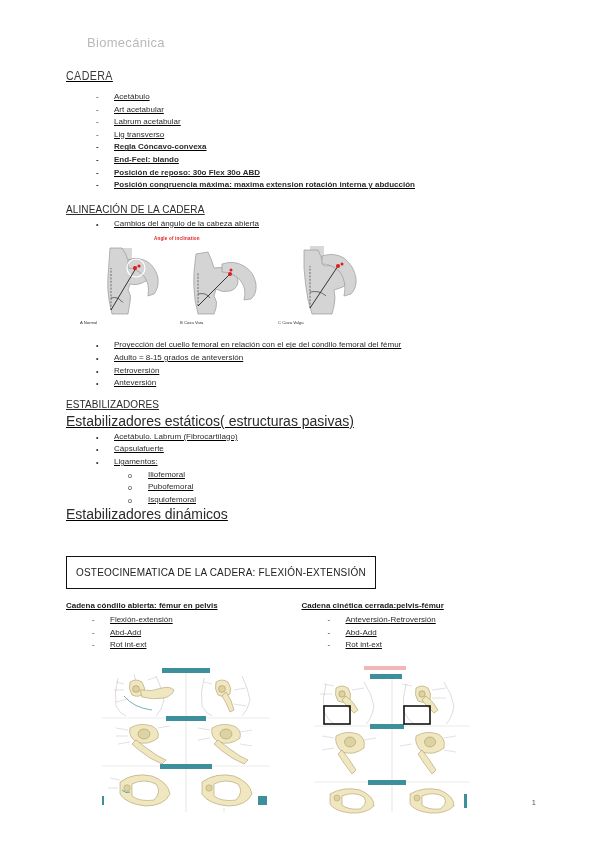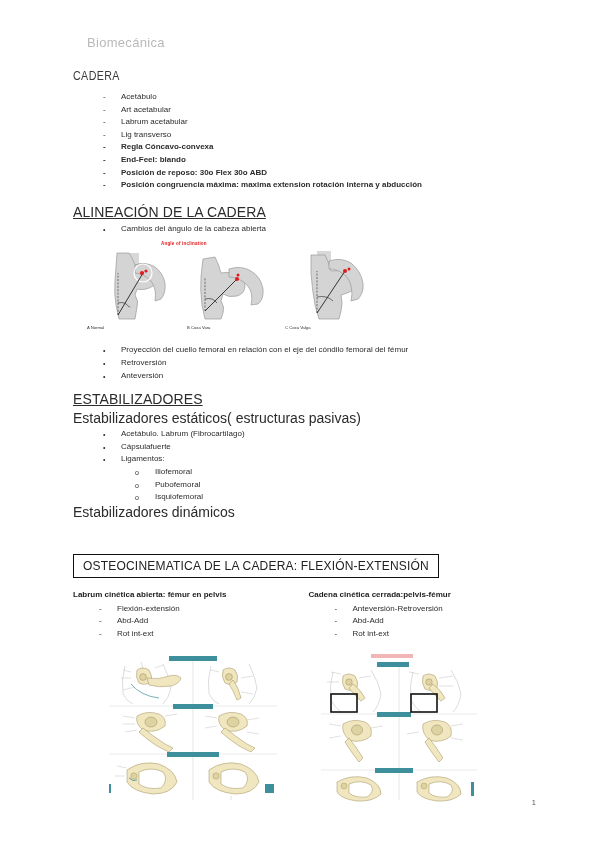--- a/index.html
+++ b/index.html
@@ -7,30 +7,30 @@
   .page{
     position:relative;
     width:600px;height:848px;
     background:#ffffff;
     overflow:hidden;
   }
   .hdr{
     position:absolute;left:68px;top:35px;
     font-size:13px;color:#b9b9b9;letter-spacing:.3px;margin-left:19px;
   }
-  .content{position:absolute;left:73px;top:68px;width:464px;}
+  .content{position:absolute;left:66px;top:68px;width:464px;text-decoration:underline;}
 
   h1.title{
     font-size:13px;font-weight:400;color:#3a3a3a;
     margin:0 0 8px 0;letter-spacing:.5px;
     font-family:"Liberation Sans Narrow","Liberation Sans",sans-serif;
     transform:scaleX(.82);transform-origin:left center;
   }
   .sect-head{
-    font-size:14px;color:#2b2b2b;margin:0 0 3px 0;
+    font-size:10px;color:#2b2b2b;margin:0 0 3px 0;
     text-decoration:underline;letter-spacing:.1px;
   }
   .plain-line{font-size:14px;color:#2b2b2b;margin:0 0 2px 0;}
 
   ul.lst{list-style:none;margin:0 0 0 0;padding:0;}
   ul.lst li{
     position:relative;font-size:8px;color:#2b2b2b;
     line-height:12.6px;padding-left:48px;
   }
   ul.lst li .mk{
@@ -55,22 +55,22 @@
   }
   .hipfig{position:absolute;top:8px;width:86px;height:72px;}
   .hipfig svg{width:100%;height:100%;display:block;}
   .hipfig .lab{
     position:absolute;left:2px;bottom:-9px;font-size:4.2px;color:#333;
   }
   .grayblk{position:absolute;width:14px;height:16px;background:#d8d8d8;}
 
   
   .boxhead{
-    border:1px solid #111;padding:4px 9px;margin:0;
-    display:inline-block;font-size:12px;color:#222;letter-spacing:.2px;
+    border:1px solid #111;padding:10px 9px;margin:0;
+    display:inline-block;font-size:10px;color:#222;letter-spacing:.2px;
   }
 
   
   .cols{display:flex;margin-top:12px;}
   .col{width:240px;}
   .col.right{margin-left:7px;}
   .col h3{font-size:8px;font-weight:700;color:#1c1c1c;margin:0 0 4px 0;}
   .col ul.lst li{padding-left:44px;}
   .col ul.lst li .mk{left:26px;}
 
@@ -158,20 +158,21 @@
           <circle cx="66" cy="20" r="1.5" fill="#e01b1b"></circle>
         </svg>
         <div class="lab">C Coxa Valga</div>
       </div>
     </div>
 
     <div class="sp9"></div>
 
     <ul class="lst bullet">
       <li><span class="mk">•</span><span>Proyección del cuello femoral en relación con el eje del cóndilo femoral del fémur</span></li>
+      <li><span class="mk">•</span><span>Adulto = 8-15 grados de anteversión</span></li>
       <li><span class="mk">•</span><span>Retroversión</span></li>
       <li><span class="mk">•</span><span>Anteversión</span></li>
     </ul>
 
     <div class="sp9"></div>
 
     <div class="sect-head">ESTABILIZADORES</div>
     <div class="plain-line">Estabilizadores estáticos( estructuras pasivas)</div>
     <ul class="lst bullet">
       <li><span class="mk">•</span><span>Acetábulo. Labrum (Fibrocartílago)</span></li>
@@ -185,21 +186,21 @@
     </ul>
     <div class="plain-line">Estabilizadores dinámicos</div>
 
     <div class="sp16"></div>
     <div class="sp16"></div>
 
     <div class="boxhead">OSTEOCINEMATICA DE LA CADERA: FLEXIÓN-EXTENSIÓN</div>
 
     <div class="cols">
       <div class="col">
-        <h3>Labrum cinética abierta: fémur en pelvis</h3>
+        <h3>Cadena cóndilo abierta: fémur en pelvis</h3>
         <ul class="lst dash">
           <li><span class="mk">-</span><span>Flexión-extensión</span></li>
           <li><span class="mk">-</span><span>Abd-Add</span></li>
           <li><span class="mk">-</span><span>Rot int-ext</span></li>
         </ul>
 
         <div class="plate" style="width:172px;height:148px;margin-left:34px;margin-top:14px;">
           <svg viewBox="0 0 172 148">
             <line x1="86" y1="2" x2="86" y2="146" stroke="#c9c9c9" stroke-width=".5"></line>
             <line x1="2" y1="52" x2="170" y2="52" stroke="#c9c9c9" stroke-width=".4"></line>

